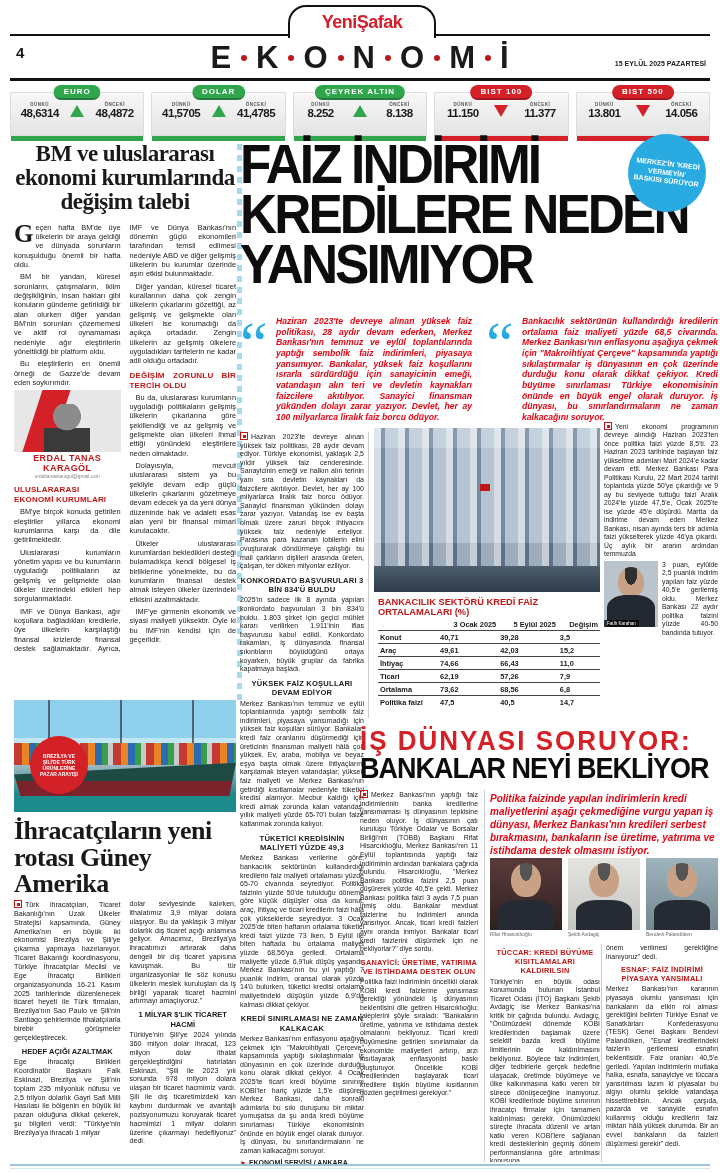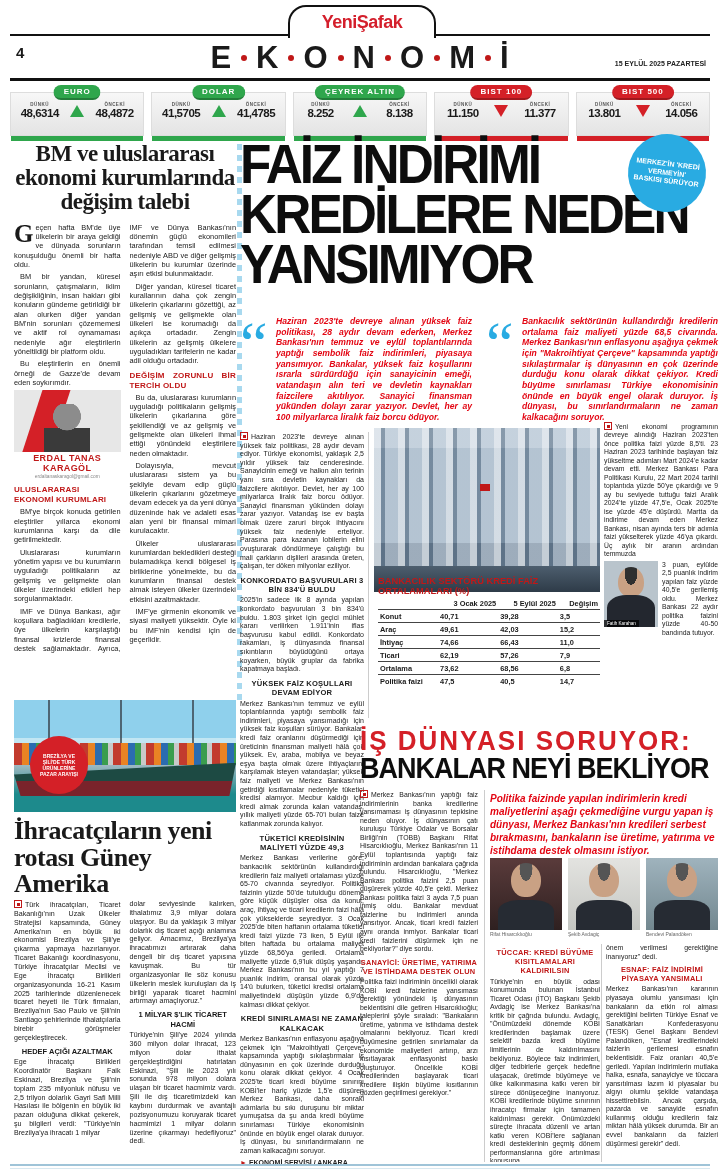--- a/index.html
+++ b/index.html
@@ -101,21 +101,21 @@
   .sbrow{display:flex;gap:4px;margin-top:2px;}
   .karahan{width:54px;height:66px;flex:0 0 54px;position:relative;background:#b9c4cc;overflow:hidden;}
   .karahan::before{content:"";position:absolute;left:50%;transform:translateX(-50%);top:6px;
       width:26px;height:30px;border-radius:50% 50% 45% 45%;
       background:radial-gradient(ellipse at 50% 20%,#2f2f2f 0 34%,#c9a184 35%);}
   .karahan::after{content:"";position:absolute;left:50%;transform:translateX(-50%);bottom:0;
       width:48px;height:32px;border-radius:40% 40% 0 0;background:#23272f;}
   .kcap{position:absolute;left:0;bottom:0;background:rgba(0,0,0,.75);color:#fff;font-size:4.6px;
         padding:1px 3px;z-index:2;}
   
-  .tablebox{position:absolute;left:378px;top:576px;width:222px;}
+  .tablebox{position:absolute;left:378px;top:597px;width:222px;}
   .tabletitle{color:#c01818;font-weight:bold;font-size:9.3px;line-height:1.1;margin-bottom:2px;}
   table.kredi{width:100%;border-collapse:collapse;font-size:7.4px;}
   table.kredi th{font-weight:bold;text-align:right;padding:1px 2px;white-space:nowrap;}
   table.kredi th:first-child{text-align:left;}
   table.kredi td{border-top:1.3px solid #444;padding:1.5px 2px;text-align:left;font-weight:bold;}
   table.kredi td:first-child{text-align:left;font-weight:bold;}
   
   .isd-kicker{position:absolute;left:360px;top:724px;width:358px;color:#d42027;font-weight:bold;
               font-size:26px;letter-spacing:2px;transform:scale(1,1.08);transform-origin:left top;}
   .isd-title{position:absolute;left:360px;top:752px;width:358px;color:#0d0d0d;font-weight:bold;

